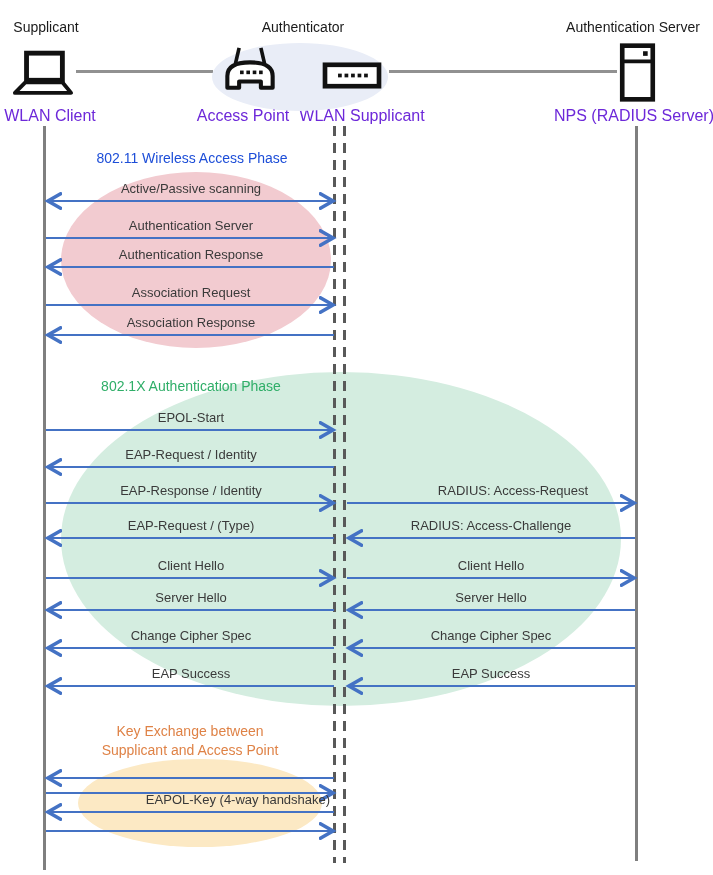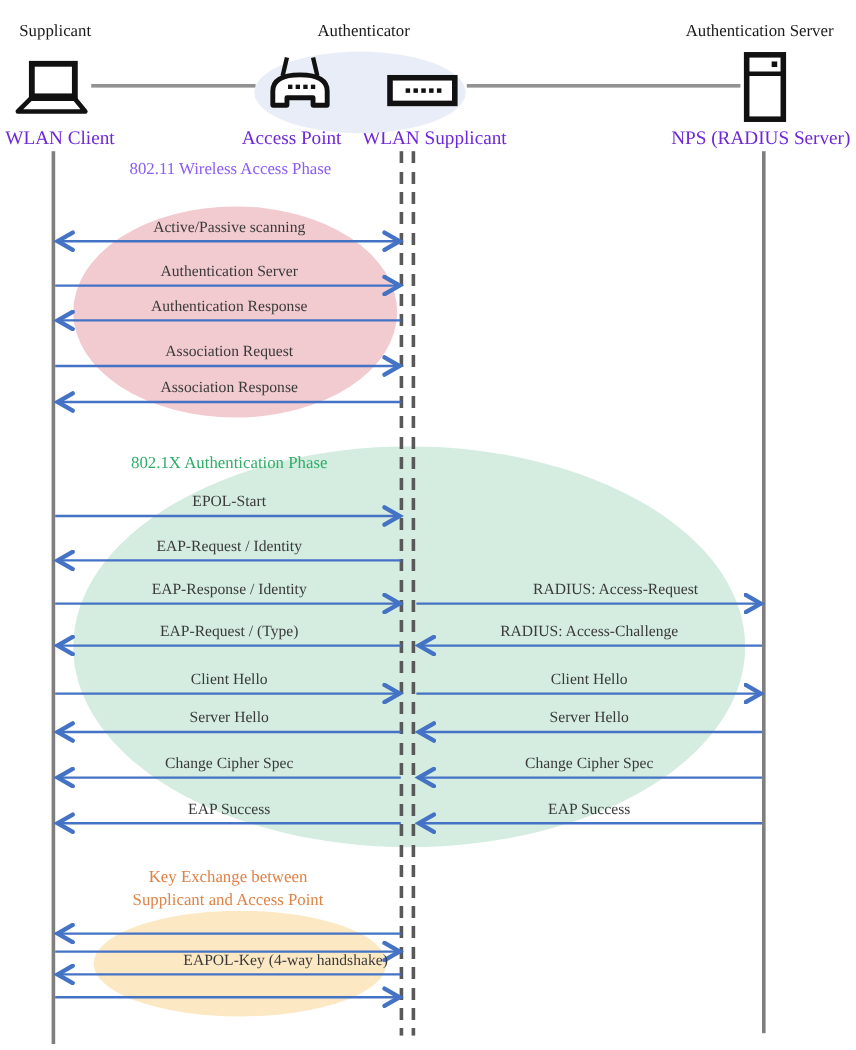--- a/index.html
+++ b/index.html
@@ -1,18 +1,18 @@
 <!DOCTYPE html>
 <html><head>
 <meta charset="utf-8">
 <style>
   html,body{margin:0;padding:0;background:#fff;}
   #canvas{
     position:relative;width:713px;height:875px;background:#fff;overflow:hidden;
-    font-family:Liberation Serif, serif;color:#262626;
+    font-family:Liberation Sans, sans-serif;color:#262626;
   }
   .abs{position:absolute;}
   .ctr{transform:translateX(-50%);white-space:nowrap;}
   .role-label{font-size:14px;color:#1a1a1a;}
   .dev-label{font-size:16px;color:#6d28d9;}
   .phase-title{font-size:14px;text-align:center;white-space:pre-line;line-height:19px;z-index:5;}
   .ellipse{border-radius:50%;z-index:1;}
   .lifeline{width:3px;z-index:2;}
   .lifeline-solid{background:#7f7f7f;}
   .lifeline-dashed{background:repeating-linear-gradient(to bottom,#595959 0 10px,transparent 10px 17px);}
@@ -84,21 +84,21 @@
 
   <div class="abs ellipse" style="left: 61px; top: 172px; width: 270px; height: 176px; background: rgb(242, 203, 208);"></div>
   <div class="abs ellipse" style="left: 61px; top: 372px; width: 560px; height: 334px; background: rgb(212, 237, 224);"></div>
   <div class="abs ellipse" style="left: 78px; top: 759px; width: 244px; height: 88px; background: rgb(252, 233, 196);"></div>
 
   <div class="abs lifeline lifeline-solid" style="left: 43px; top: 126px; height: 744px; background: rgb(127, 127, 127);"></div>
   <div class="abs lifeline lifeline-dashed" style="left:333px;top:126px;height:737px;"></div>
   <div class="abs lifeline lifeline-dashed" style="left:343px;top:126px;height:737px;"></div>
   <div class="abs lifeline lifeline-solid" style="left: 635px; top: 126px; height: 735px; background: rgb(127, 127, 127);"></div>
 
-  <div class="abs ctr phase-title" style="left: 192px; top: 132px; color: #8b5cf6;">802.11 Wireless Access Phase</div>
+  <div class="abs ctr phase-title" style="left: 192px; top: 149px; color: #1d4ed8;">802.11 Wireless Access Phase</div>
   <div class="abs ctr phase-title" style="left: 191px; top: 377px; color: rgb(47, 174, 104);">802.1X Authentication Phase</div>
   <div class="abs ctr phase-title" style="left: 190px; top: 722px; color: rgb(223, 130, 70);">Key Exchange between
 Supplicant and Access Point</div>
 
   <svg id="arrow-layer" width="713" height="875">
     <defs>
       <marker id="arrowhead" viewBox="0 0 10 10" refX="8" refY="5" markerWidth="9" markerHeight="9" orient="auto-start-reverse">
         <path d="M1,1 L8,5 L1,9" fill="none" stroke="#4472c4" stroke-width="2" stroke-linecap="round"></path>
       </marker>
     </defs>

